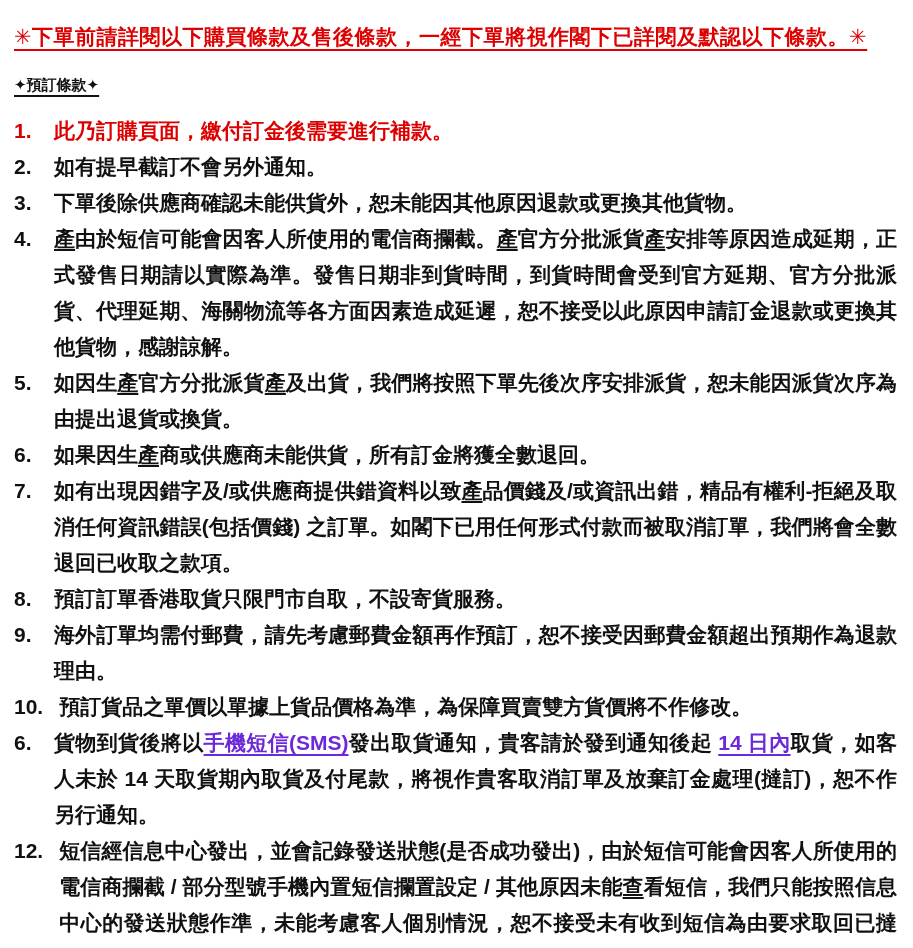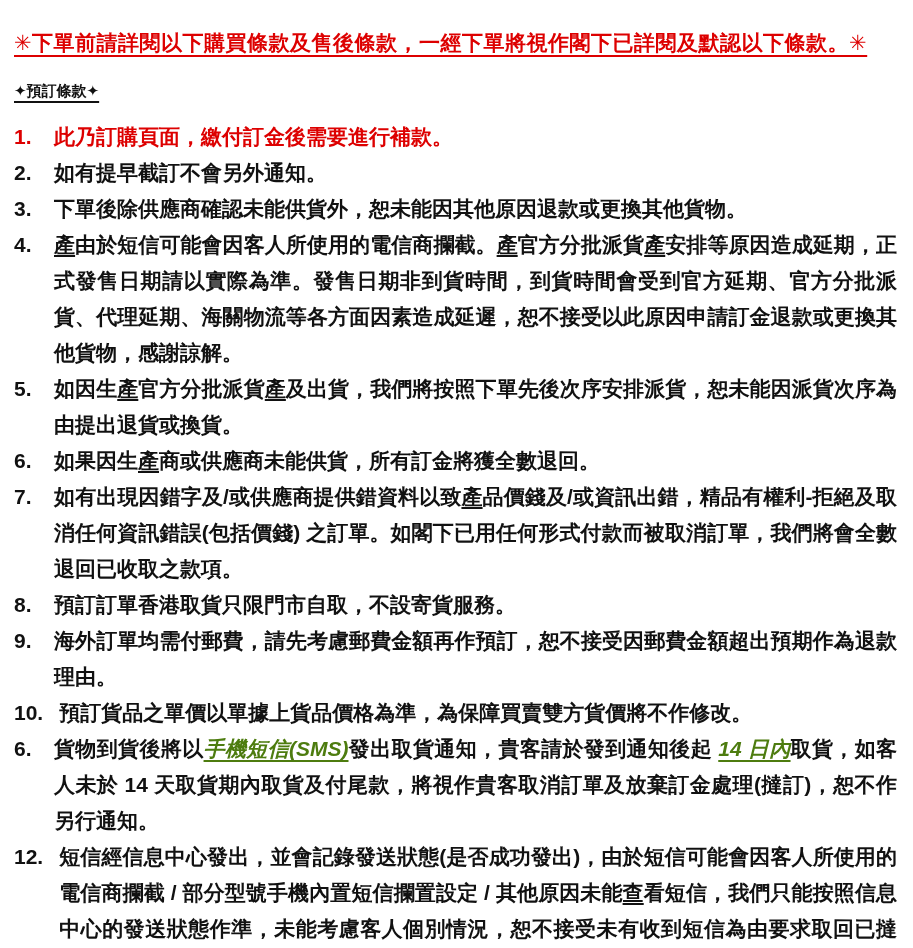--- a/index.html
+++ b/index.html
@@ -13,21 +13,21 @@
     font-weight: 700;
     color: #111111;
     font-size: 21px;
   }
   .notice {
     color: #dd0000;
     text-decoration: underline;
     text-decoration-thickness: 2px;
     text-underline-offset: 5px;
     line-height: 30px;
-    margin: 16px 0 0 0;
+    margin: 10px 0 0 0;
     letter-spacing: 0.5px;
   }
   .section-title {
     display: inline-block;
     color: #111111;
     font-size: 15px;
     text-decoration: underline;
     text-decoration-thickness: 2px;
     text-underline-offset: 5px;
     margin: 24px 0 10px 0;
@@ -50,25 +50,24 @@
     text-align: justify;
     margin-left: 7px;
   }
   .term-row.red { color: #dd0000; }
   .seg-u {
     text-decoration: underline;
     text-decoration-thickness: 2px;
     text-underline-offset: 3px;
   }
   .seg-ru {
-    color: #4d7c0f;
+    color: #6d28d9;
     text-decoration: underline;
     text-decoration-thickness: 2px;
     text-underline-offset: 4px;
-    font-style: italic;
   }
 </style>
 </head>
 <body>
 
 <div class="page">
   <div class="notice">✳下單前請詳閱以下購買條款及售後條款，一經下單將視作閣下已詳閱及默認以下條款。✳</div>
 
   <div>
     <span class="section-title">✦預訂條款✦</span>

